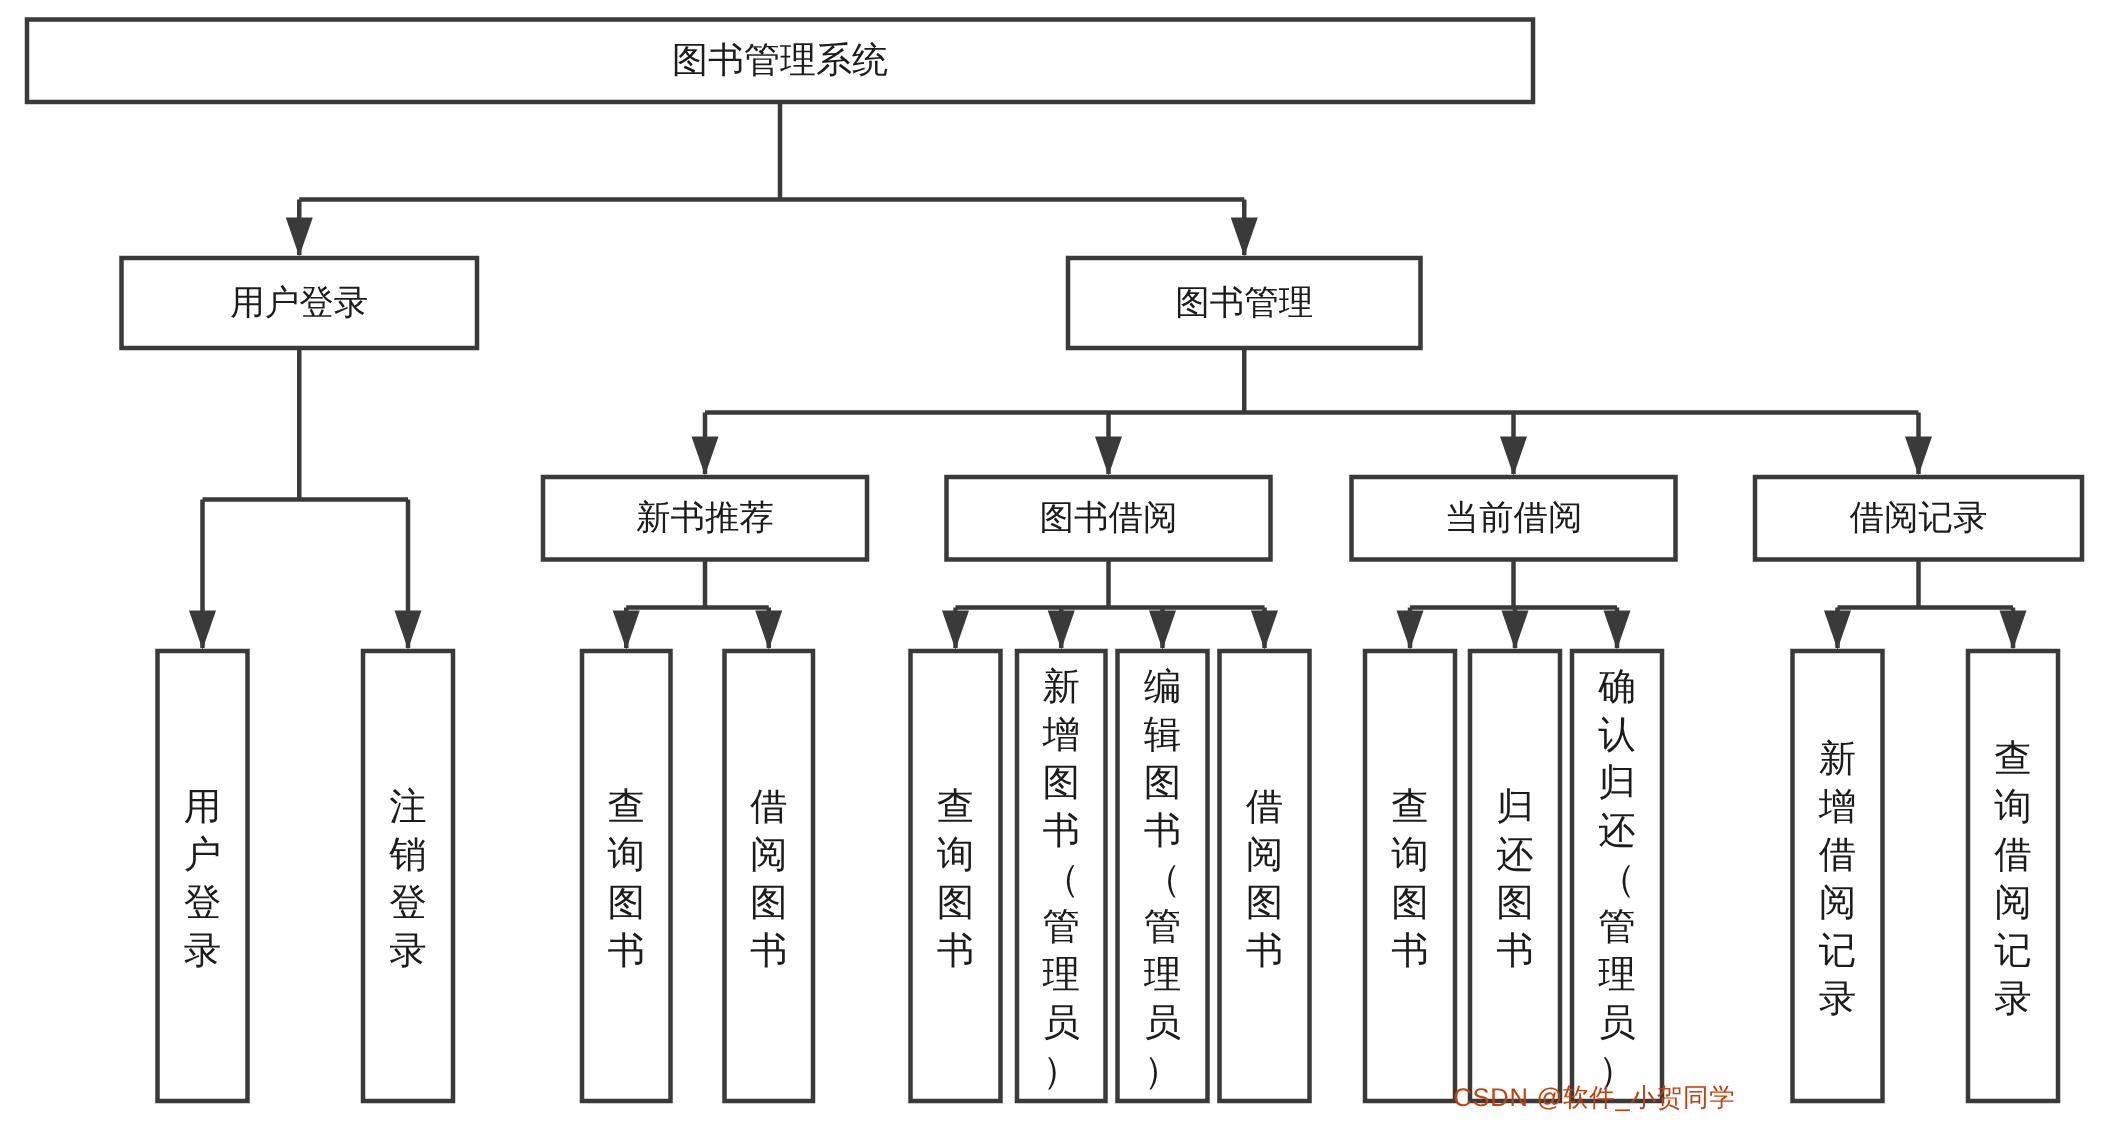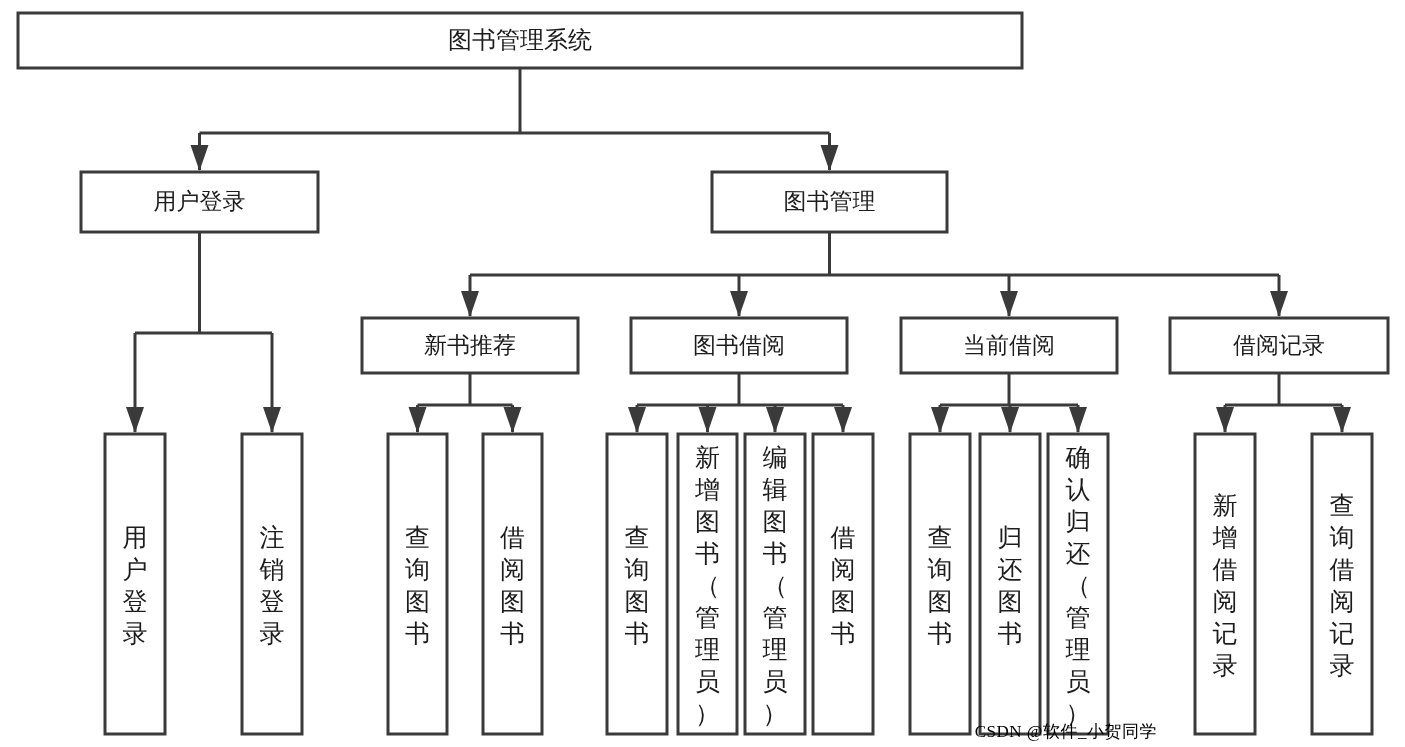--- a/index.html
+++ b/index.html
@@ -59,23 +59,23 @@
   .leaf-label {
     fill: #1c1c1c;
     font-family: "Liberation Sans", "DejaVu Sans", sans-serif;
     font-size: 25px;
     text-anchor: middle;
   }
   .watermark {
     position: absolute;
     right: 8px;
     bottom: 4px;
-    font-family: Liberation Serif, serif;
+    font-family: Liberation Sans, sans-serif;
     font-size: 17px;
-    color: #000000;
+    color: #c2410c;
     letter-spacing: 0.5px;
     white-space: nowrap;
     pointer-events: none;
   }
 </style>
 </head>
 <body>
 
 <div id="diagram-root">
   <svg class="flowchart" viewBox="0 0 1405 747" xmlns="http://www.w3.org/2000/svg">

